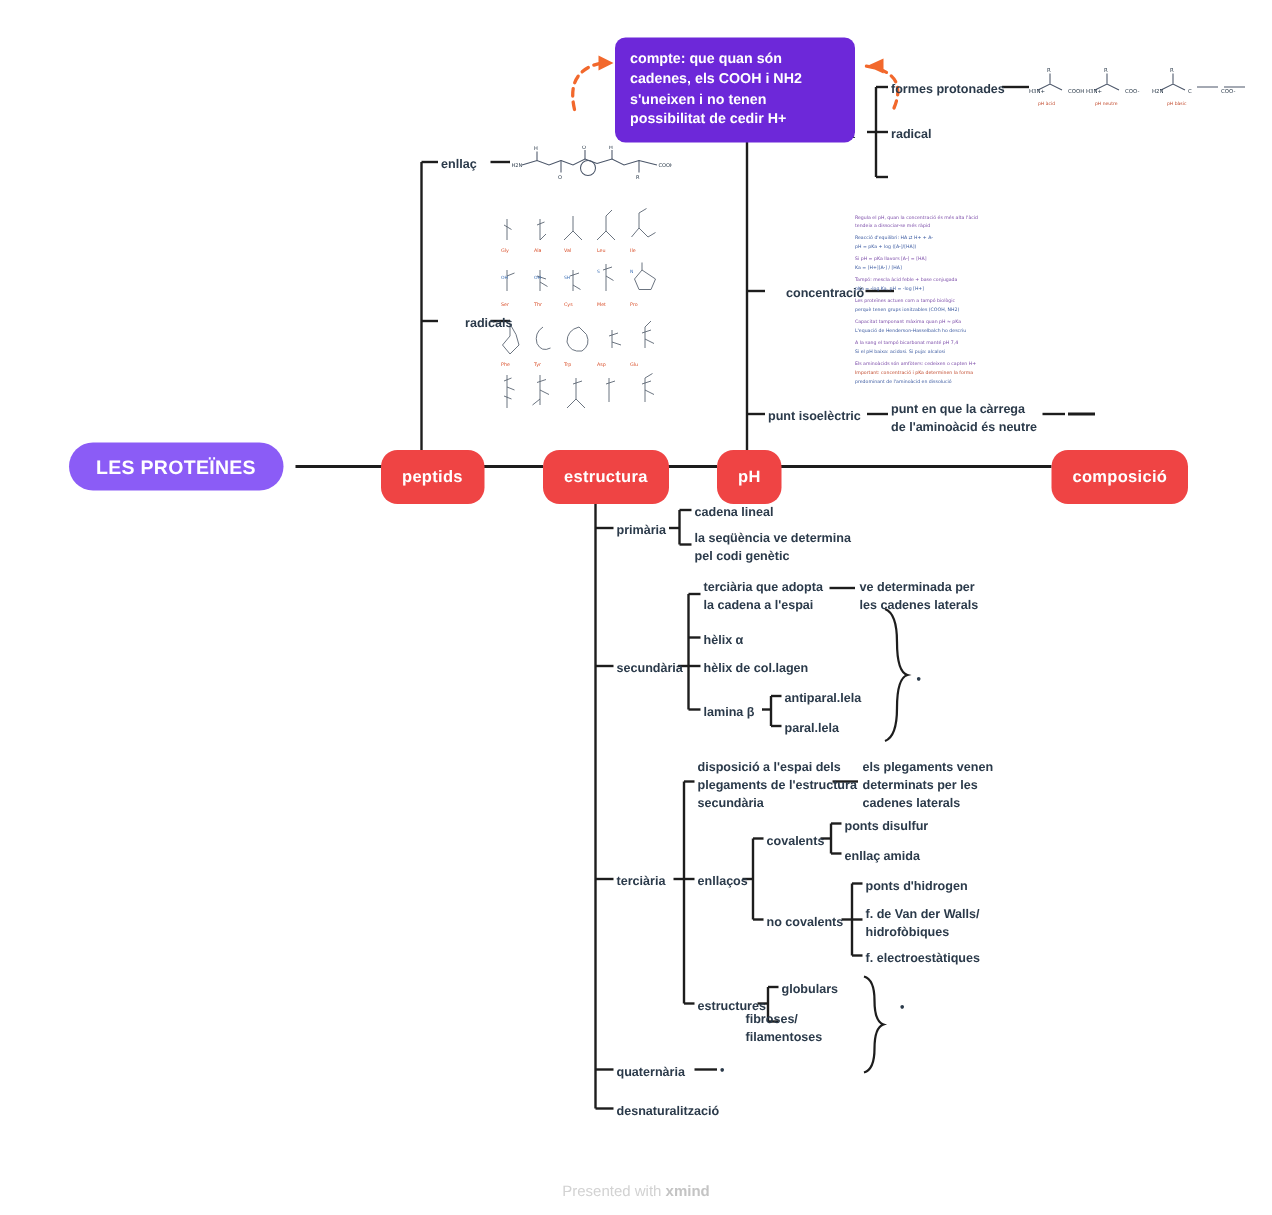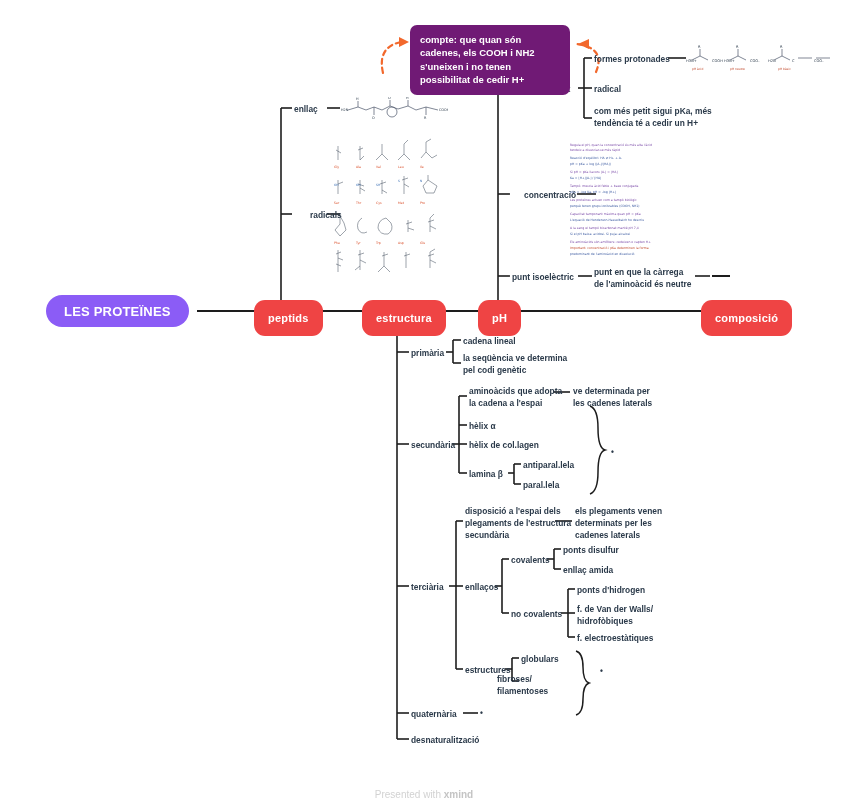--- a/index.html
+++ b/index.html
@@ -23,21 +23,21 @@
     background:#8b5cf6; font-size:13px; padding:0 18px;
     height:32px; border-radius:16px;
   }
   .node.main {
     background:#ef4444; font-size:11px; padding:0 14px;
     height:36px; border-radius:11px;
   }
 
   
   .callout {
-    position:absolute; background:#701a75; color:#ffffff;
+    position:absolute; background:#6d28d9; color:#ffffff;
     font-size:9.5px; font-weight:bold; line-height:1.42;
     padding:8px 10px; border-radius:7px; z-index:6;
   }
 
   
   .lbl {
     position:absolute; color:#2b3a4a; font-size:8.4px;
     font-weight:bold; line-height:1.45; white-space:pre-line; z-index:4;
   }
 
@@ -268,22 +268,20 @@
           <text x="46" y="48">SH</text>
         <text x="68" y="44">S</text>
           <text x="90" y="44">N</text>
       </g>
     </svg>
   </div>
 
   <div class="lbl" style="left:512px; top:83px;">comportament</div>
   <div class="lbl" style="left:594px; top:53px;">formes protonades</div>
   <div class="lbl" style="left:594px; top:83px;">radical</div>
-  <div class="lbl" style="left:594px; top:105px;">com més petit sigui pKa, més
-tendència té a cedir un H+</div>
   <div class="lbl" style="left:524px; top:189px;">concentració</div>
   <div class="lbl" style="left:512px; top:271px;">punt isoelèctric</div>
   <div class="lbl" style="left:594px; top:266px;">punt en que la càrrega
 de l'aminoàcid és neutre</div>
 
   <div class="imgblk" style="left:686px; top:44px; width:150px; height:28px;">
     <svg width="150" height="28" viewBox="0 0 150 28">
       <g stroke="#4a5568" stroke-width="0.7" fill="none">
         <path d="M6 16 L14 12 L22 16 M14 12 L14 5"></path>
         <path d="M44 16 L52 12 L60 16 M52 12 L52 5"></path>
@@ -339,21 +337,21 @@
       <line x1="2" y1="6" x2="20" y2="6" stroke="#1d1d1d" stroke-width="2"></line>
     </svg>
   </div>
 
   <div class="lbl" style="left:411px; top:347px;">primària</div>
   <div class="lbl" style="left:463px; top:335px;">cadena lineal</div>
   <div class="lbl" style="left:463px; top:352px;">la seqüència ve determina
 pel codi genètic</div>
 
   <div class="lbl" style="left:411px; top:439px;">secundària</div>
-  <div class="lbl" style="left:469px; top:385px;">aminoàcids que adopta
+  <div class="lbl" style="left:469px; top:385px;">terciària que adopta
 la cadena a l'espai</div>
   <div class="lbl" style="left:573px; top:385px;">ve determinada per
 les cadenes laterals</div>
   <div class="lbl" style="left:469px; top:420px;">hèlix α</div>
   <div class="lbl" style="left:469px; top:439px;">hèlix de col.lagen</div>
   <div class="lbl" style="left:469px; top:468px;">lamina β</div>
   <div class="lbl" style="left:523px; top:459px;">antiparal.lela</div>
   <div class="lbl" style="left:523px; top:479px;">paral.lela</div>
   <div class="lbl" style="left:611px; top:446px;">•</div>
 

